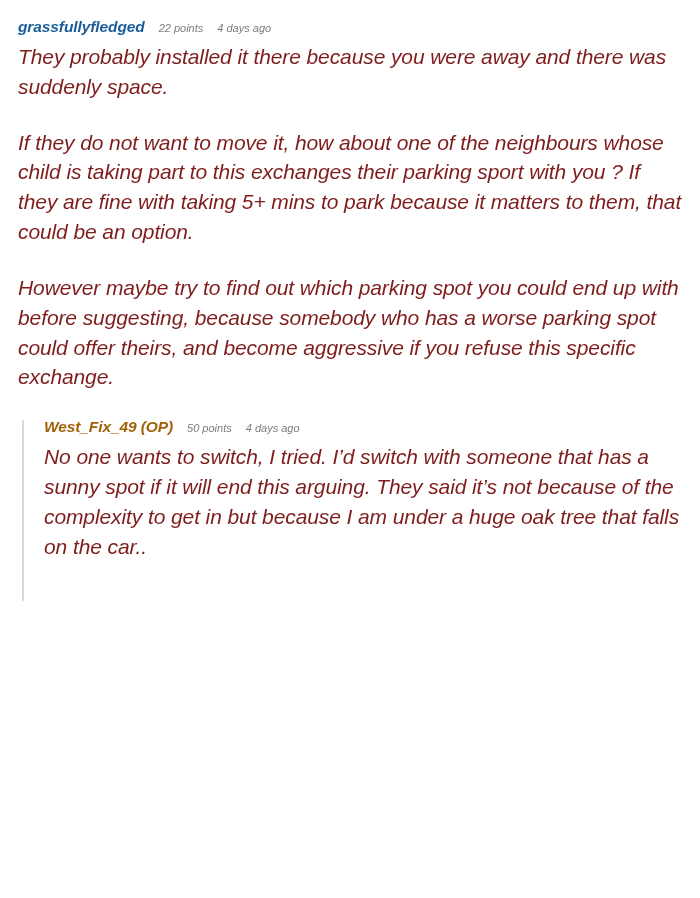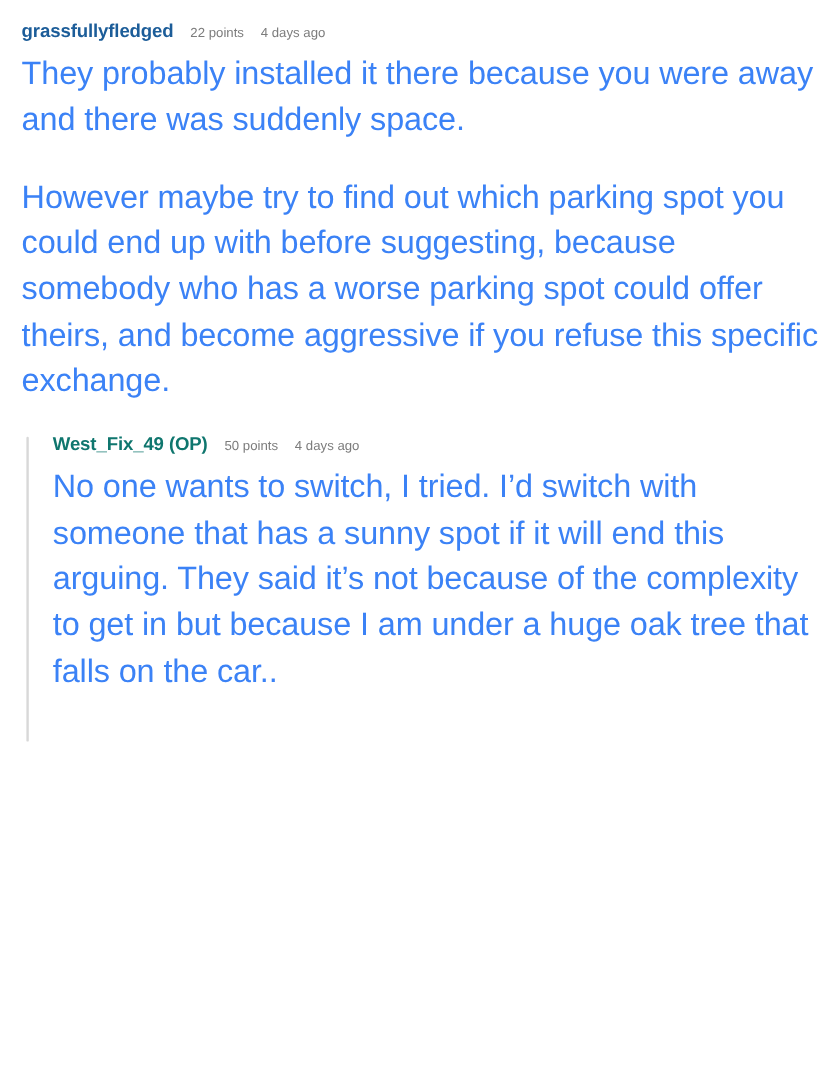--- a/index.html
+++ b/index.html
@@ -13,51 +13,52 @@
     font-family: "Liberation Sans", sans-serif;
     color: #1a1a1b;
     overflow: hidden;
   }
   .thread {
     box-sizing: border-box;
     width: 700px;
     height: 898px;
     padding: 18px 16px 0 18px;
     position: relative;
+    font-style: italic;
   }
   .comment {
     position: relative;
   }
   .comment-header {
     display: flex;
     align-items: baseline;
     gap: 14px;
     margin-bottom: 6px;
     white-space: nowrap;
   }
   .author {
     font-size: 15.5px;
     font-weight: bold;
     letter-spacing: -0.1px;
   }
   .author.op {
-    color: #0f766e;
+    color: #a16207;
   }
   .author.normal {
     color: #1c5d99;
   }
   .meta {
     font-size: 11px;
     color: #7c7c7c;
     font-weight: normal;
   }
   .body {
-    font-size: 27px;
+    font-size: 21px;
     line-height: 1.42;
-    color: #3b82f6;
+    color: #7f1d1d;
     letter-spacing: -0.1px;
   }
   .body p {
     margin: 0 0 26px 0;
   }
   .body p:last-child {
     margin-bottom: 0;
   }
   
   .reply {
@@ -85,20 +86,21 @@
 <div class="thread">
 
   <div class="comment">
     <div class="comment-header">
       <span class="author normal">grassfullyfledged</span>
       <span class="meta">22 points</span>
       <span class="meta">4 days ago</span>
     </div>
     <div class="body">
       <p>They probably installed it there because you were away and there was suddenly space.</p>
+      <p>If they do not want to move it, how about one of the neighbours whose child is taking part to this exchanges their parking sport with you ? If they are fine with taking 5+ mins to park because it matters to them, that could be an option.</p>
       <p>However maybe try to find out which parking spot you could end up with before suggesting, because somebody who has a worse parking spot could offer theirs, and become aggressive if you refuse this specific exchange.</p>
     </div>
 
     <div class="reply">
       <div class="thread-line"></div>
       <div class="comment-header">
         <span class="author op">West_Fix_49 (OP)</span>
         <span class="meta">50 points</span>
         <span class="meta">4 days ago</span>
       </div>

